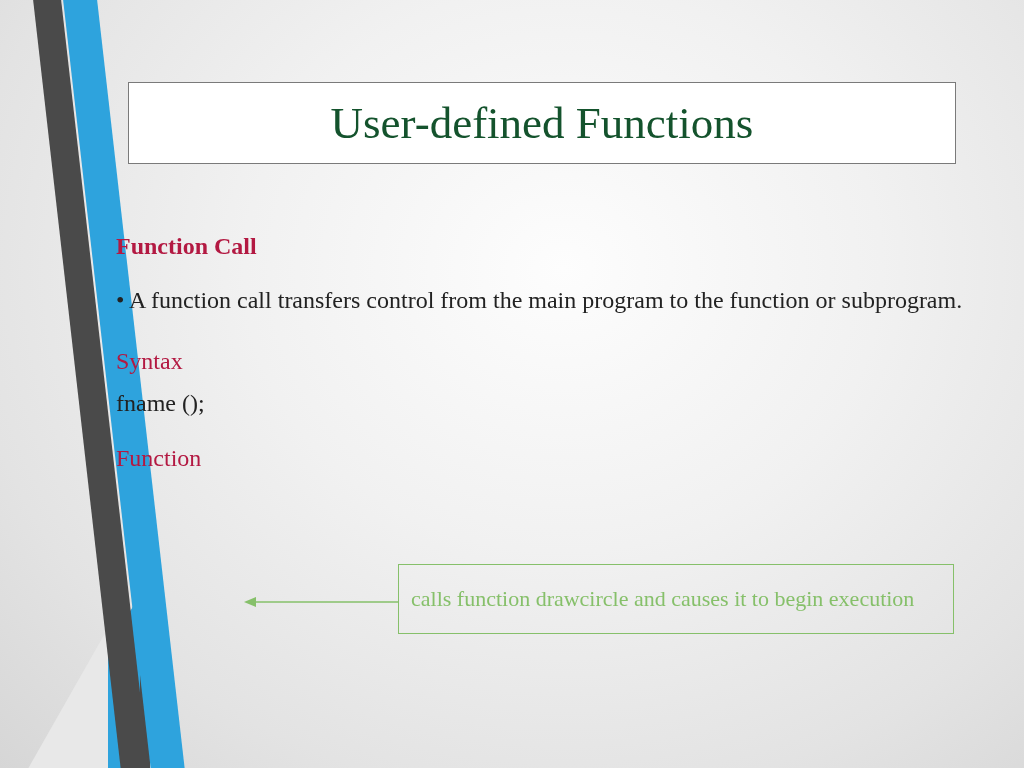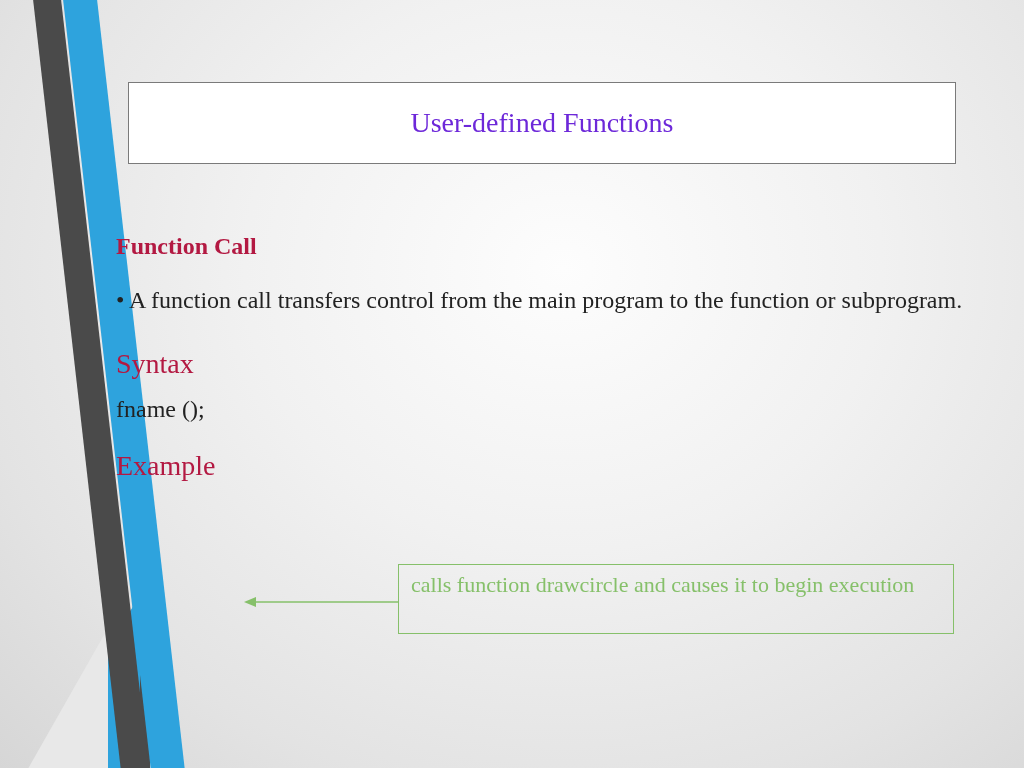--- a/index.html
+++ b/index.html
@@ -60,57 +60,57 @@
     position: absolute;
     left: 128px;
     top: 82px;
     width: 828px;
     height: 82px;
     background: #ffffff;
     border: 1px solid #7a7a7a;
     display: flex;
     align-items: center;
     justify-content: center;
-    font-size: 28px;
-    color: #6d28d9;
+    font-size: 45px;
+    color: #14532d;
   }
 
   .content {
     position: absolute;
     left: 116px;
     top: 230px;
     width: 860px;
     color: #222;
     font-size: 24px;
     line-height: 1.35;
   }
   .section-heading {
     color: #b31942;
     font-weight: bold;
     font-size: 24px;
     margin-bottom: 22px;
   }
   .sub-heading {
     color: #b31942;
-    font-size: 28px;
+    font-size: 24px;
     margin-bottom: 10px;
   }
   .bullet { margin-bottom: 28px; }
   .code-line { margin-bottom: 22px; }
 
   .callout-box {
     position: absolute;
     left: 398px;
     top: 564px;
     width: 556px;
     height: 70px;
     border: 1.5px solid #86c06a;
     color: #86c06a;
     font-size: 22px;
-    padding: 6px 12px;
+    padding: 20px 12px;
     background: transparent;
     line-height: 1.3;
   }
   .arrow-svg {
     position: absolute;
     left: 244px;
     top: 592px;
     width: 160px;
     height: 20px;
   }
@@ -133,21 +133,21 @@
   <div class="content">
     <div class="section-heading">Function Call</div>
 
     <div class="bullet">
       <span>• A function call transfers control from the main program to the function or subprogram.</span>
     </div>
 
     <div class="sub-heading">Syntax</div>
     <div class="code-line">fname ();</div>
 
-    <div class="sub-heading">Example</div>
+    <div class="sub-heading">Function</div>
   </div>
 
   <svg class="arrow-svg" viewBox="0 0 160 20">
     <line x1="155" y1="10" x2="8" y2="10" stroke="#86c06a" stroke-width="1.5"></line>
     <polygon points="0,10 12,5 12,15" fill="#86c06a"></polygon>
   </svg>
 
   <div class="callout-box">
     <span>calls function drawcircle and causes it to begin execution</span>
   </div>

